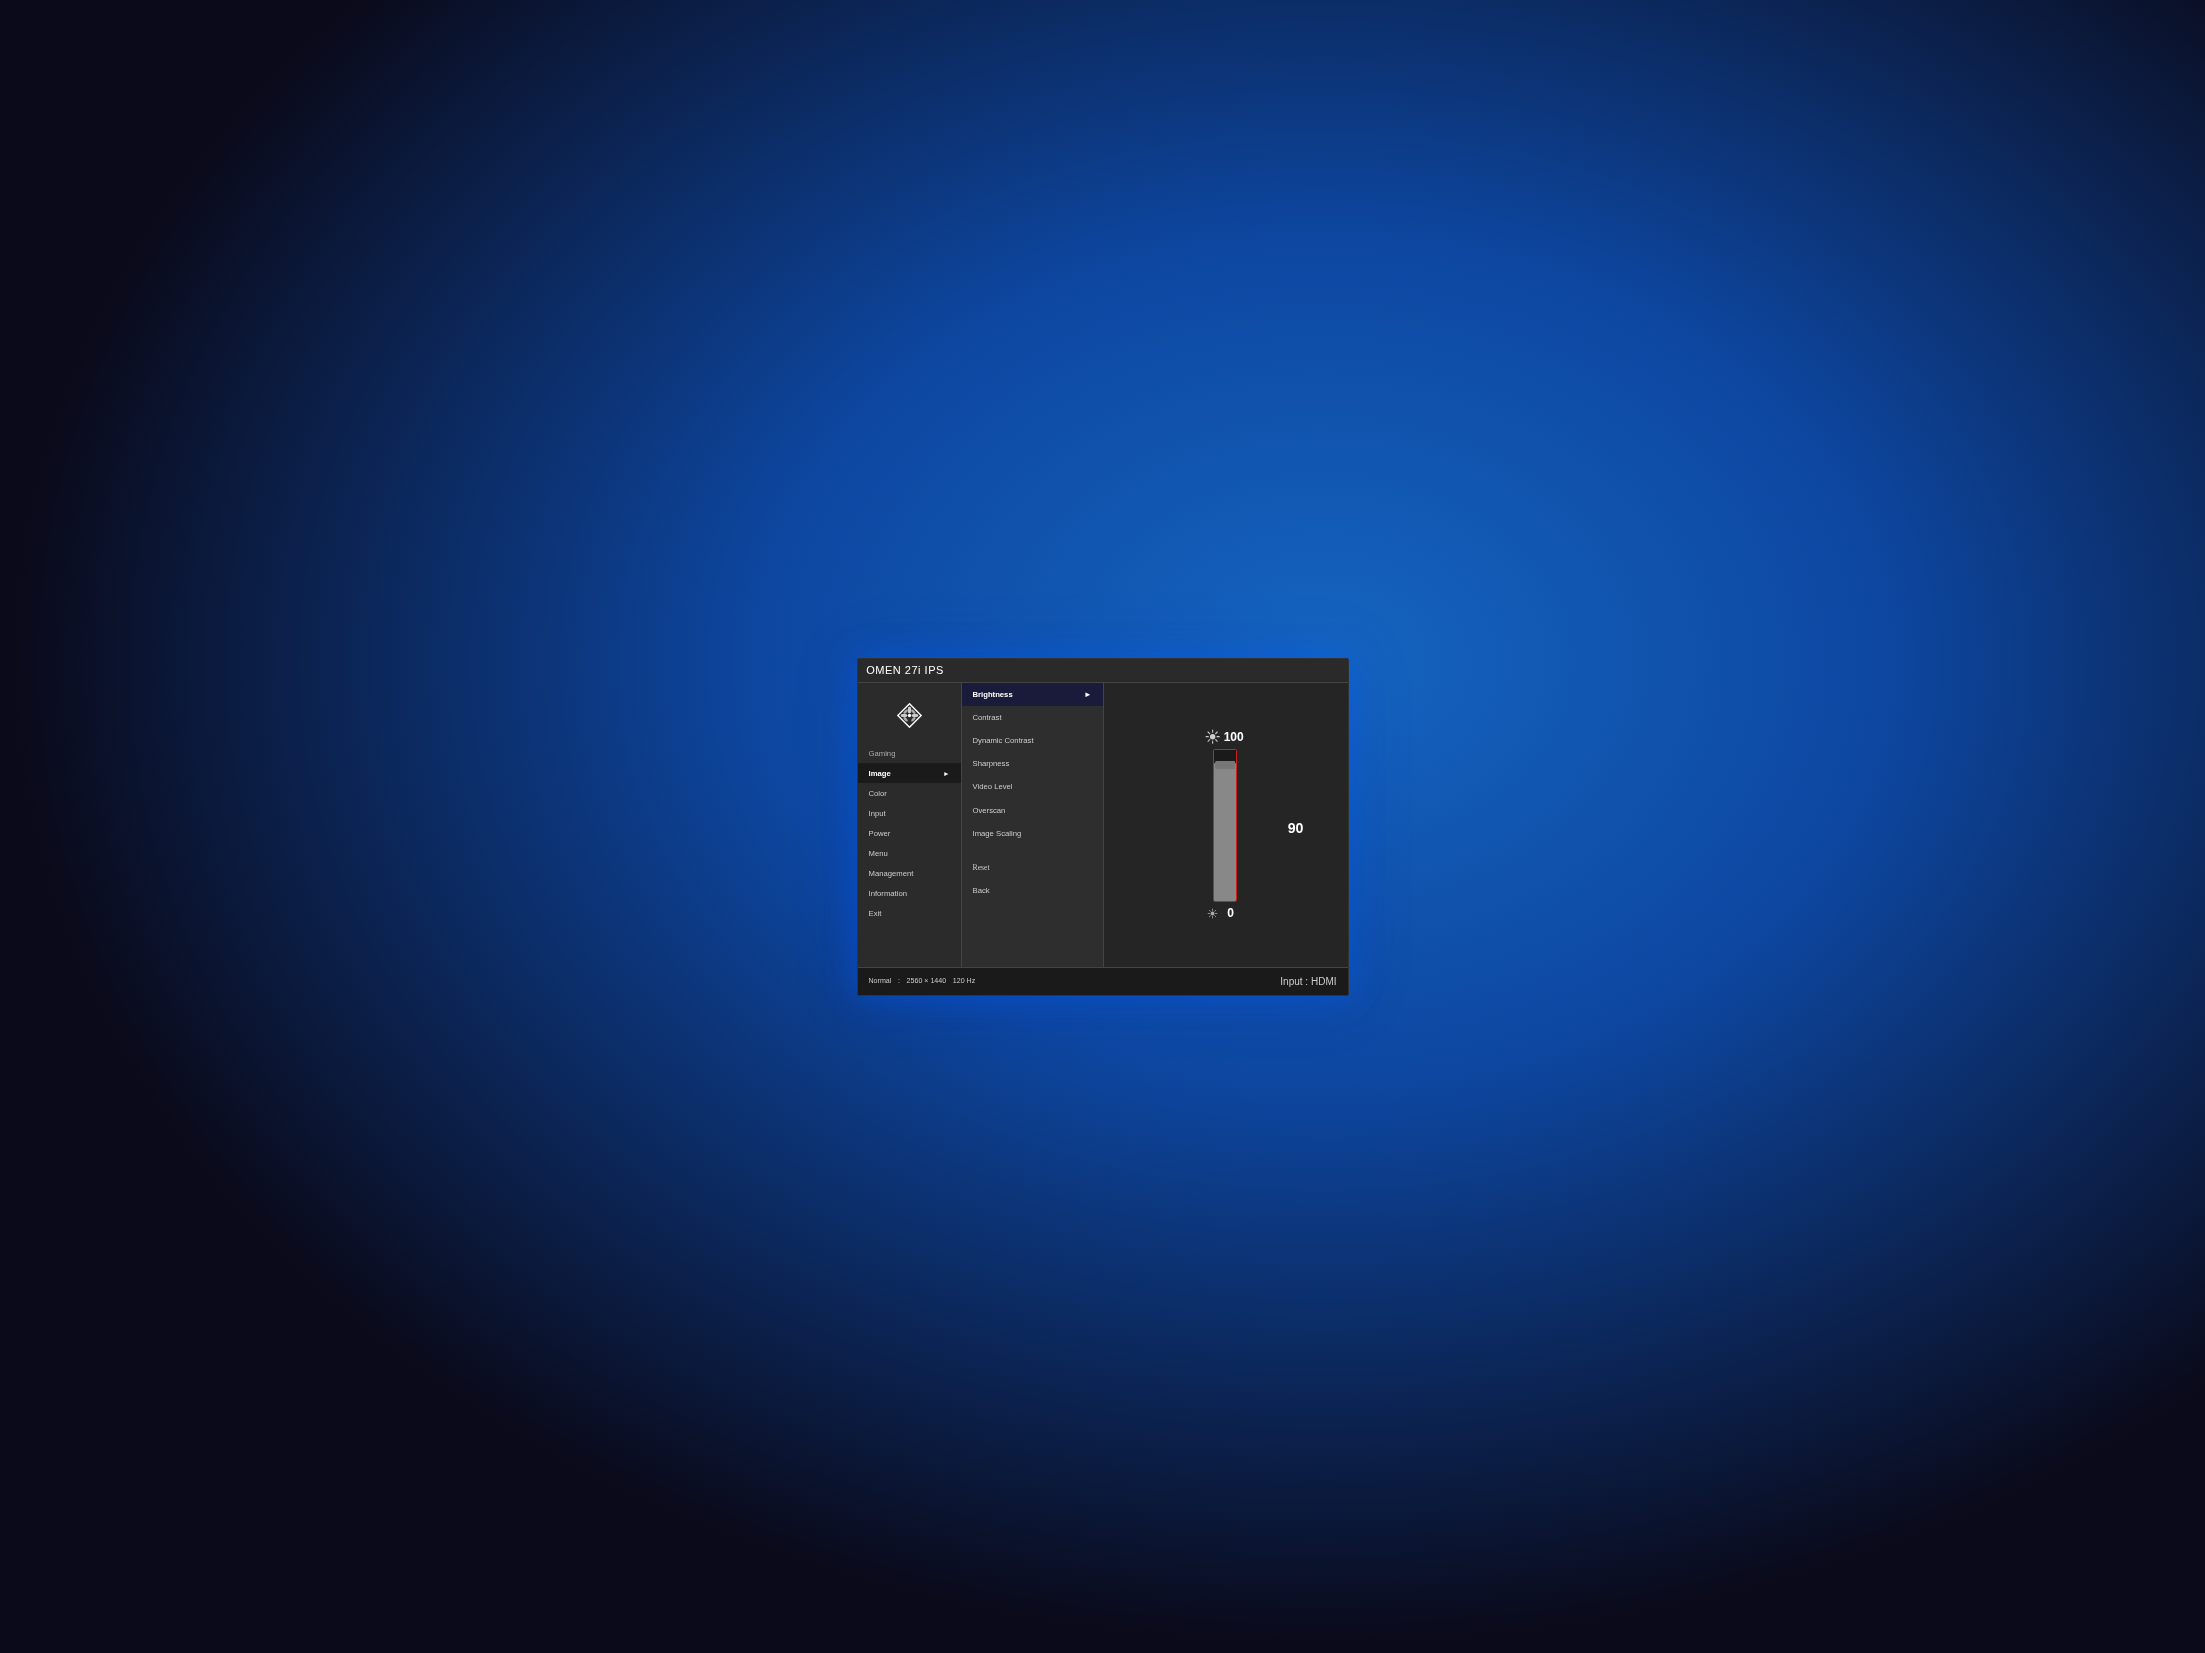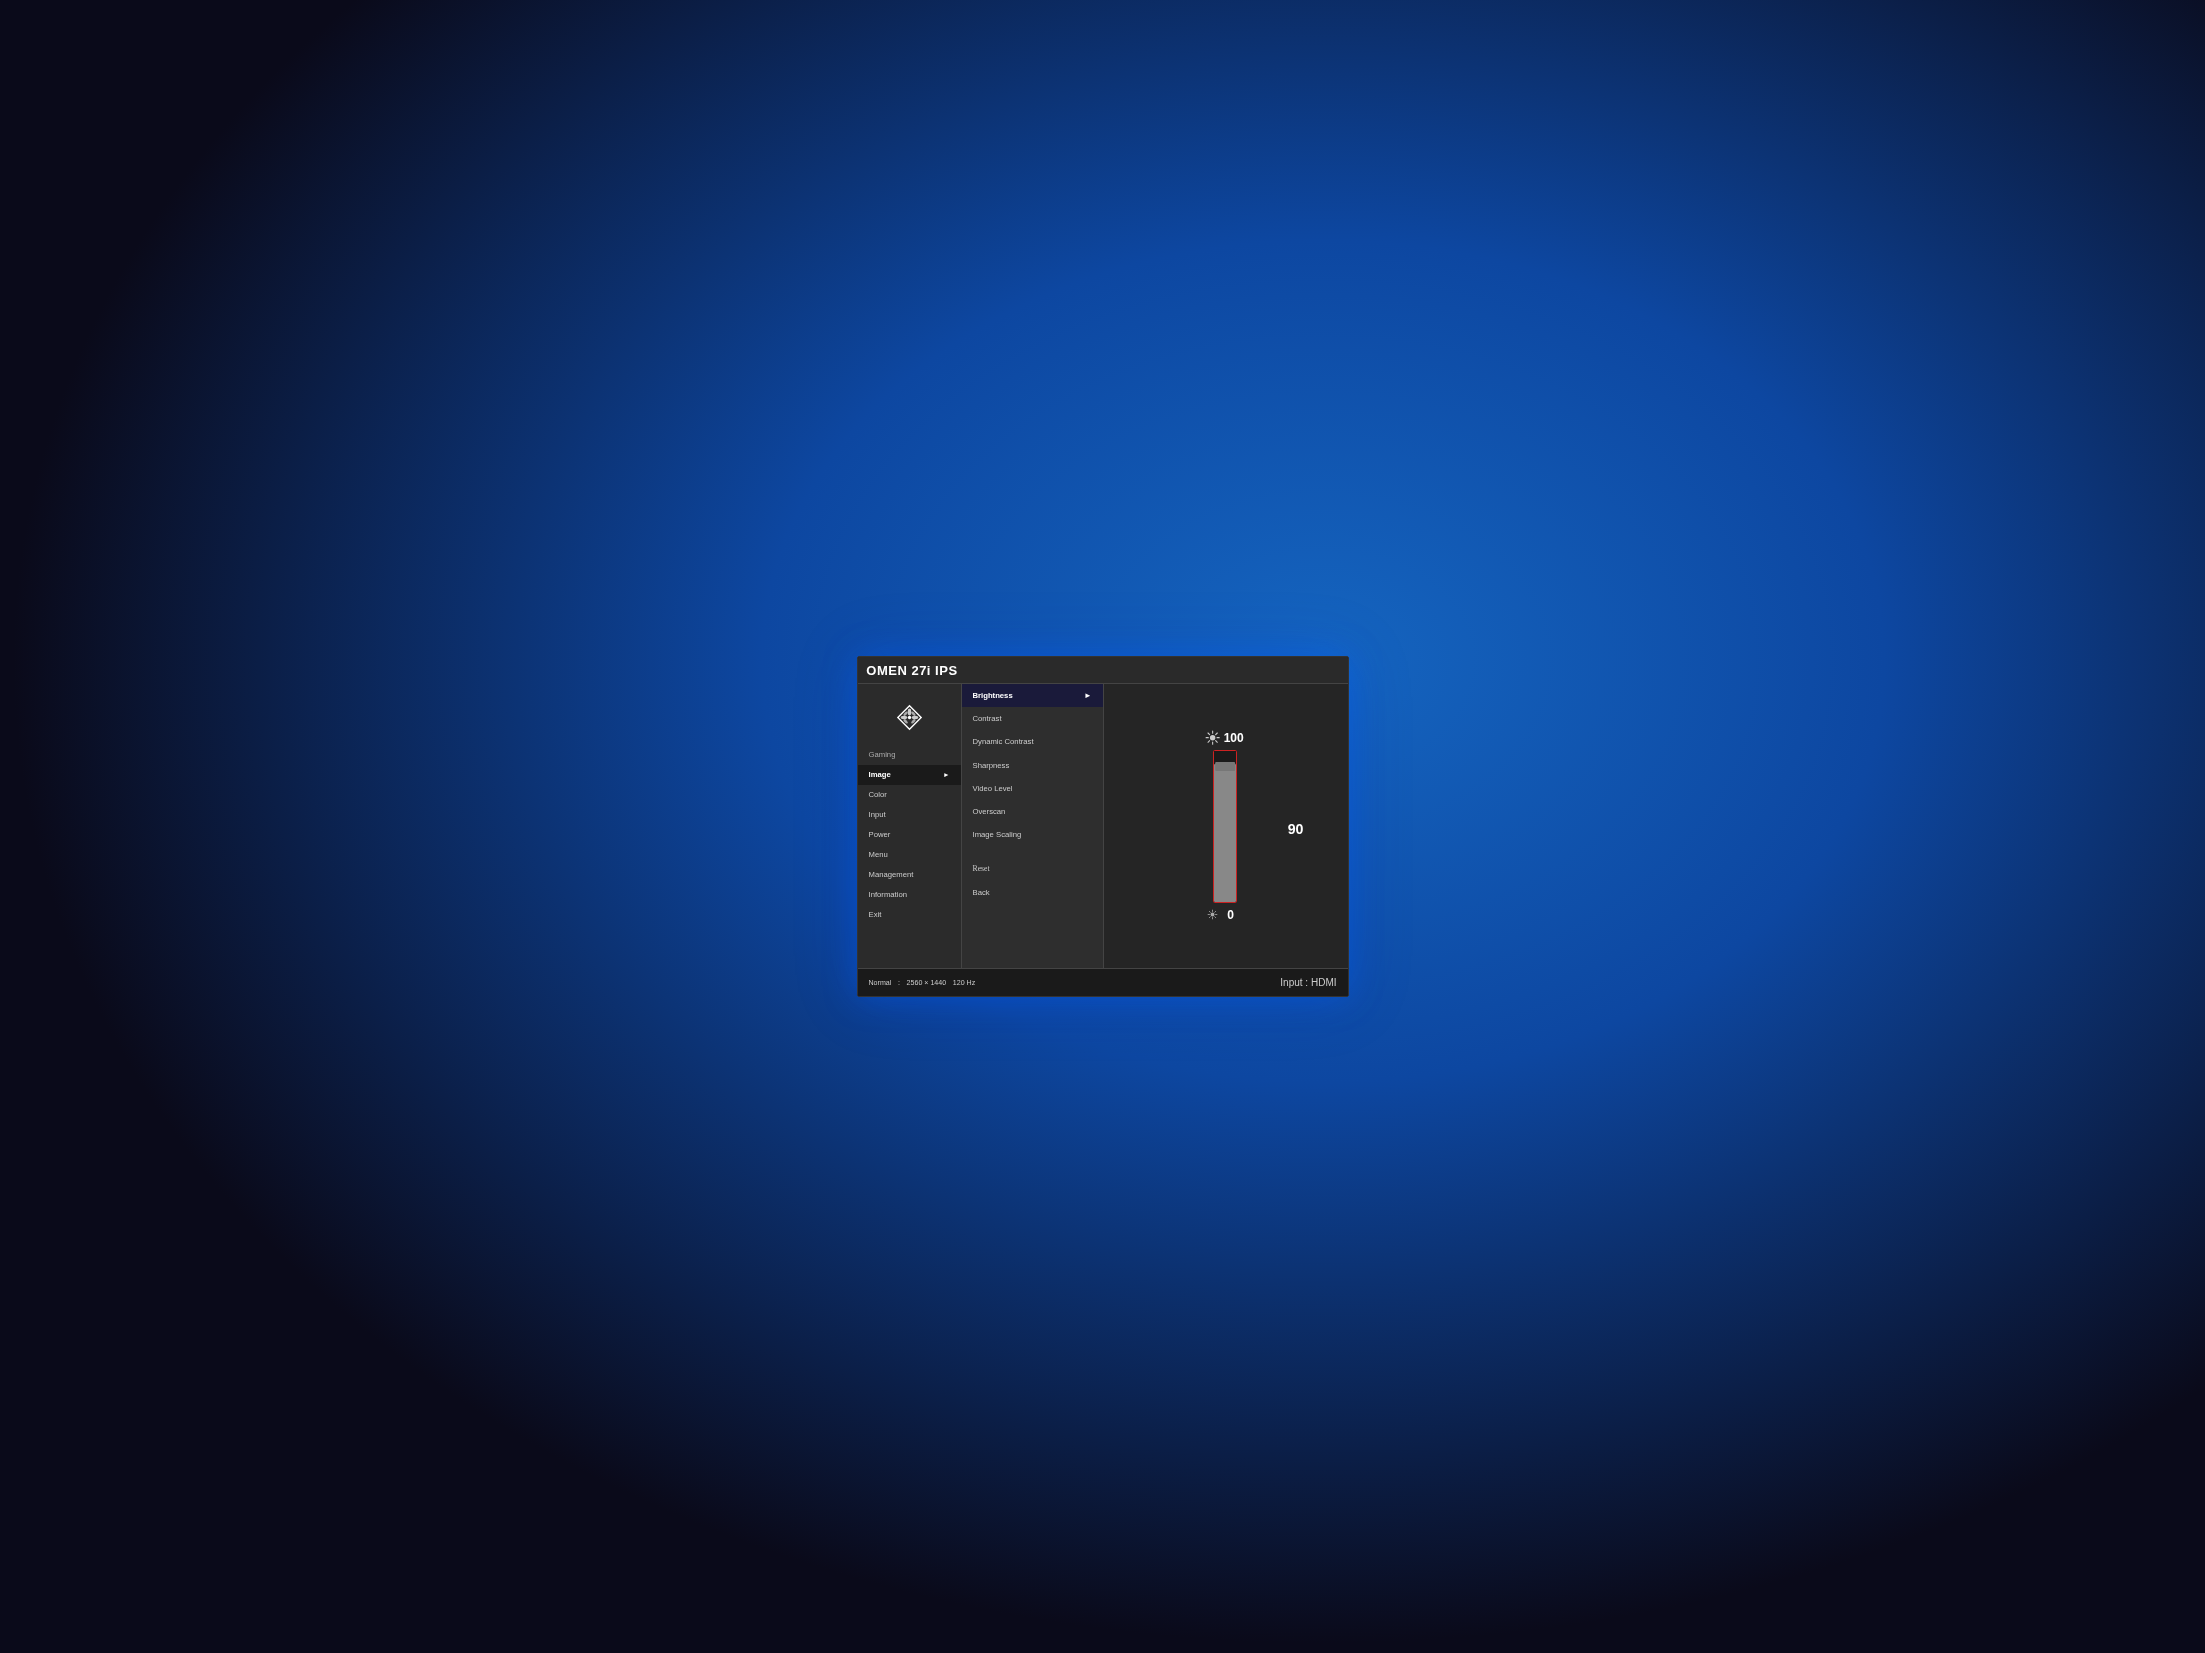--- a/index.html
+++ b/index.html
@@ -26,22 +26,22 @@
     }
 
     .title-bar {
       background: #2a2a2a;
       padding: 5.5px 8.8px;
       border-bottom: 0.5px solid #444;
     }
 
     .title-bar-text {
       color: #ffffff;
-      font-size: 13px;
-      font-weight: bold;
+      font-size: 11px;
+      font-weight: normal;
       letter-spacing: 0.5px;
     }
 
     .osd-content {
       display: flex;
       background: #222;
       min-height: 284px;
     }
 
     

